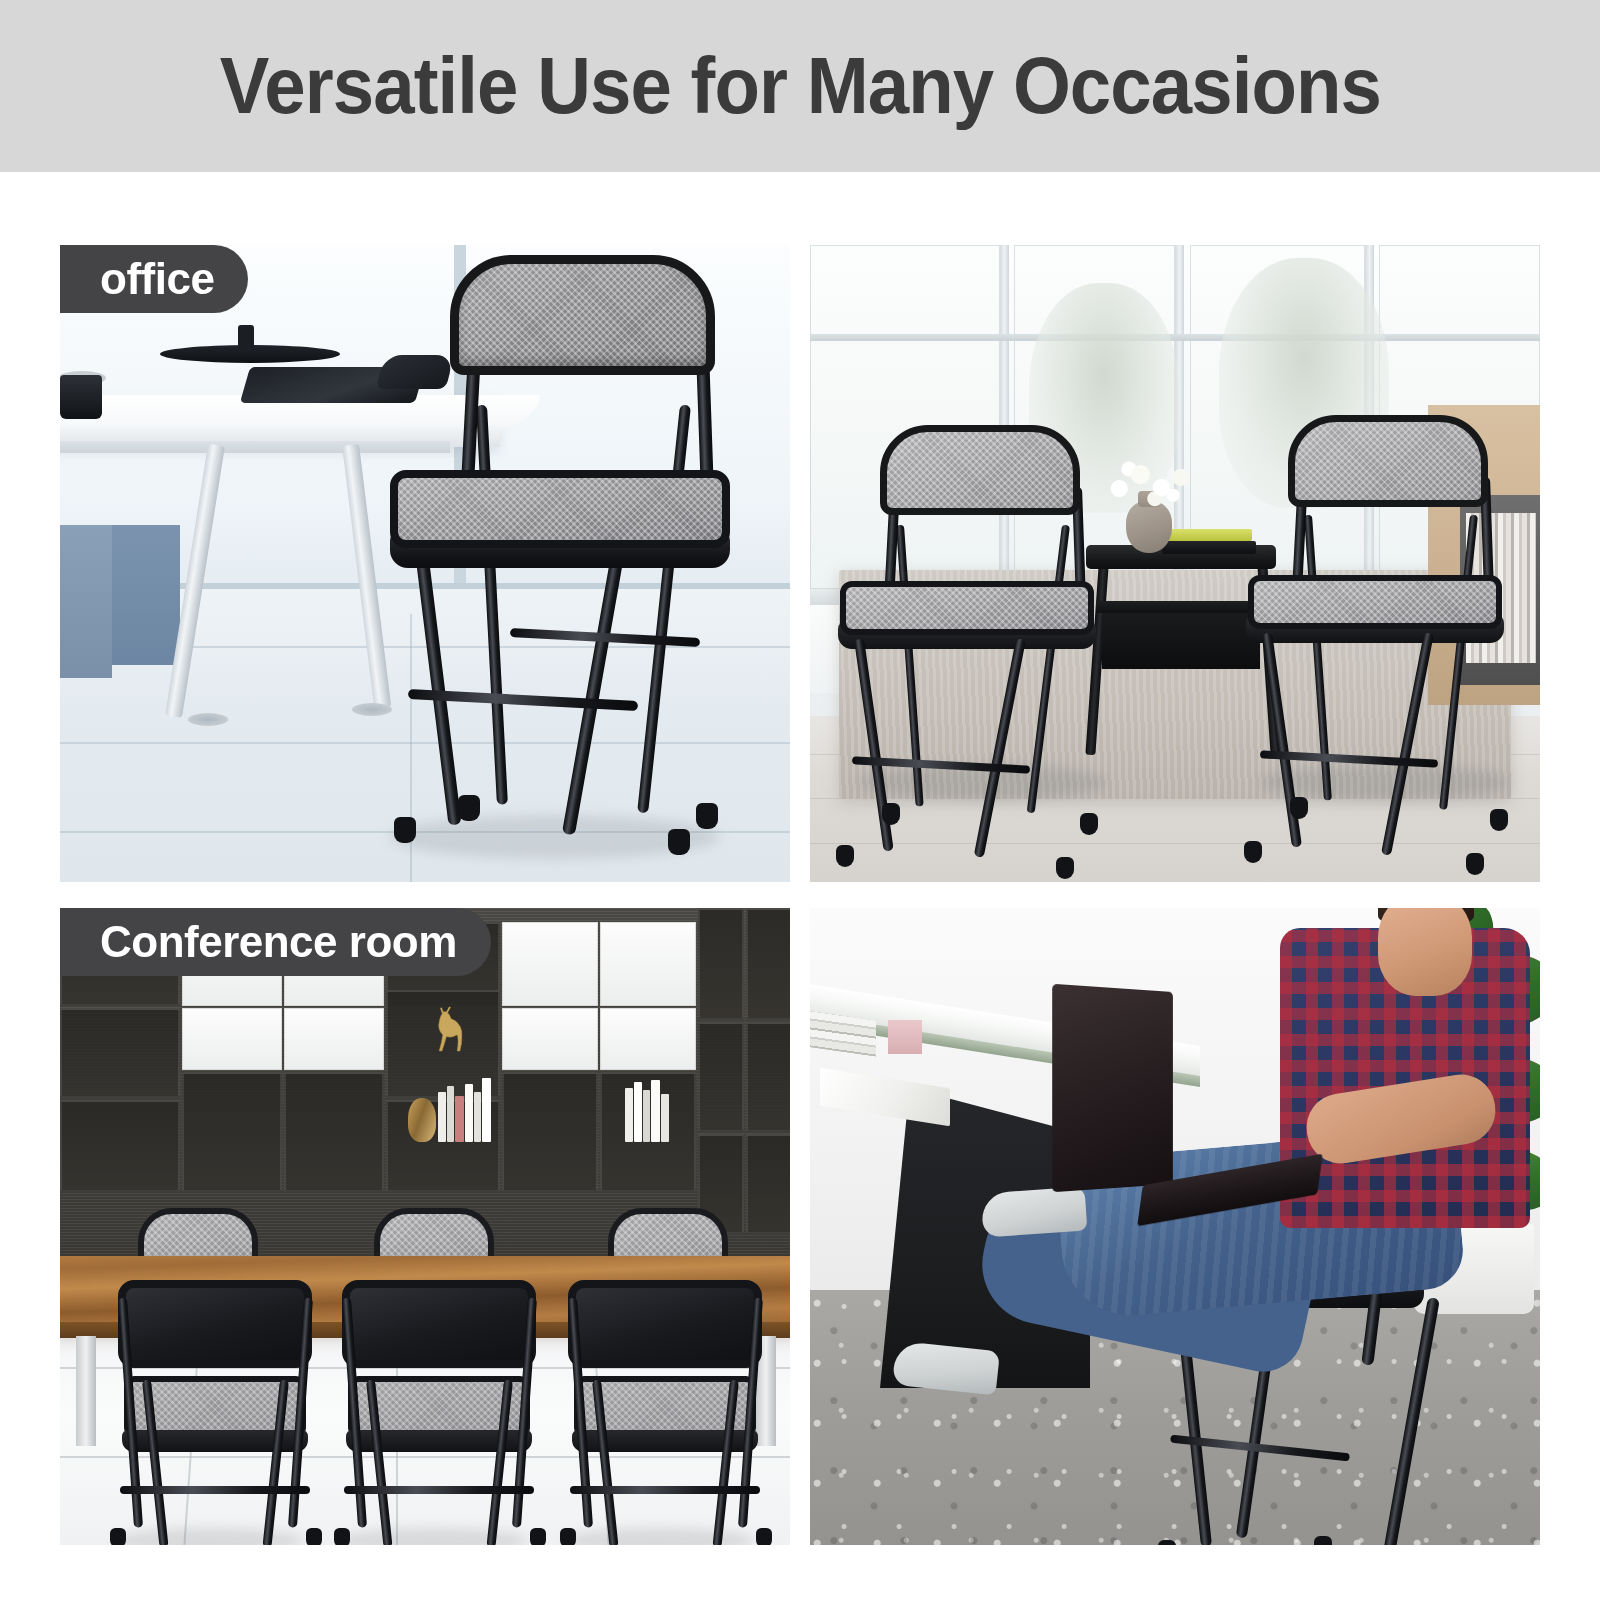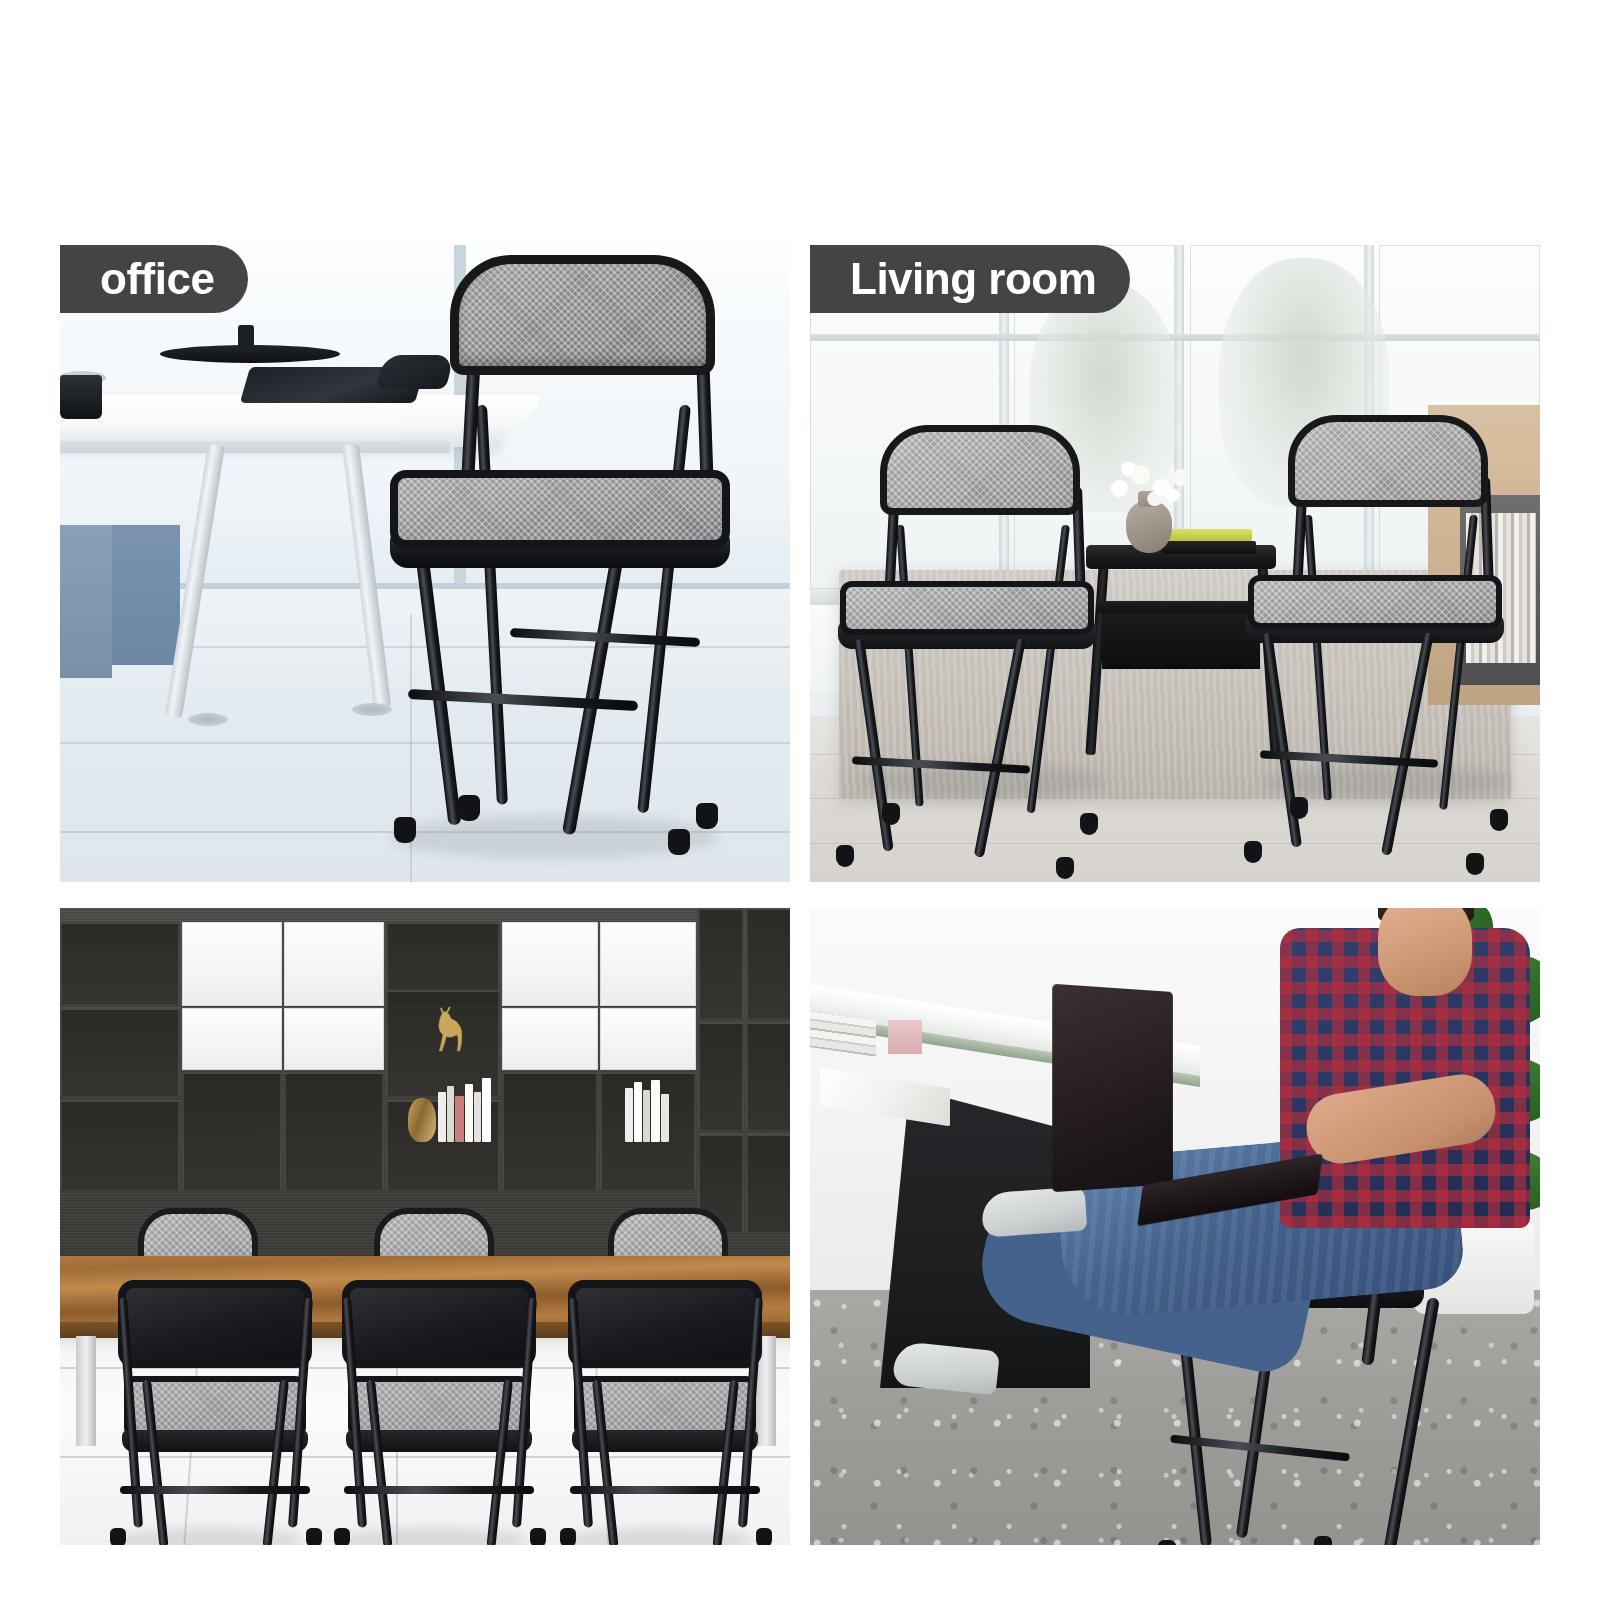--- a/index.html
+++ b/index.html
@@ -268,20 +268,23 @@
     border-radius:50px 22px 16px 30px;}
 
   
   .sh{position:absolute;background:rgba(90,95,100,.16);border-radius:50%;filter:blur(6px);}
 </style>
 </head>
 <body>
 
 <div class="page">
 
+  <div class="header-band">
+    <div class="header-title">Versatile Use for Many Occasions</div>
+  </div>
 
   <div class="grid">
 
     <div class="panel p-office">
       <div class="of-wall"></div>
       <div class="of-win"></div>
       <div class="of-win2"></div>
       <div class="of-floor"></div>
       <div class="of-floorline" style="top:63%"></div>
       <div class="of-floorline" style="top:78%"></div>
@@ -416,23 +419,20 @@
           border:6px solid #141518;box-sizing:border-box;"></div>
         <div class="tube" style="left:24px;top:218px;width:10px;height:216px;transform:rotate(-8deg);transform-origin:top;"></div>
         <div class="tube" style="left:186px;top:218px;width:10px;height:226px;transform:rotate(11deg);transform-origin:top;"></div>
         <div class="tube" style="left:22px;top:340px;width:178px;height:8px;transform:rotate(3deg);"></div>
         <div class="foot-cap" style="left:6px;top:426px;width:18px;height:22px;"></div>
         <div class="foot-cap" style="left:228px;top:438px;width:18px;height:22px;"></div>
         <div class="foot-cap" style="left:252px;top:394px;width:18px;height:22px;"></div>
         <div class="foot-cap" style="left:52px;top:382px;width:18px;height:22px;"></div>
       </div>
 
-      <div class="badge">
-        <span>Living room</span>
-      </div>
     </div>
 
     <div class="panel p-conf">
       <div class="cf-wallunit">
         <div class="cf-grain"></div>
       </div>
 
       <div class="cf-cell" style="left:0;top:14px;width:120px;height:84px;"></div>
       <div class="cf-white" style="left:122px;top:14px;width:100px;height:84px;"></div>
       <div class="cf-white" style="left:224px;top:14px;width:100px;height:84px;"></div>
@@ -552,20 +552,23 @@
         <div style="position:absolute;left:14px;top:150px;width:186px;height:22px;background:linear-gradient(180deg,#26282c,#111214);border-radius:6px 6px 12px 12px;"></div>
         <div class="tube" style="left:10px;top:18px;width:9px;height:230px;transform:rotate(-4deg);transform-origin:top;"></div>
         <div class="tube" style="left:196px;top:18px;width:9px;height:230px;transform:rotate(4deg);transform-origin:top;"></div>
         <div class="tube" style="left:34px;top:100px;width:9px;height:168px;transform:rotate(-6deg);transform-origin:top;"></div>
         <div class="tube" style="left:172px;top:100px;width:9px;height:168px;transform:rotate(6deg);transform-origin:top;"></div>
         <div class="tube" style="left:12px;top:206px;width:190px;height:8px;"></div>
         <div class="foot-cap" style="left:2px;top:248px;width:16px;height:20px;"></div>
         <div class="foot-cap" style="left:198px;top:248px;width:16px;height:20px;"></div>
       </div>
 
+      <div class="badge">
+        <span>Conference room</span>
+      </div>
     </div>
 
     <div class="panel p-study">
       <div class="st-wall"></div>
       <div class="st-floor"></div>
 
       <div class="st-plant">
         <div class="st-leaf" style="left:30px;top:6px;width:96px;height:70px;transform:rotate(-18deg);"></div>
         <div class="st-leaf" style="left:82px;top:54px;width:104px;height:76px;transform:rotate(12deg);"></div>
         <div class="st-leaf" style="left:24px;top:108px;width:92px;height:72px;transform:rotate(-26deg);"></div>

